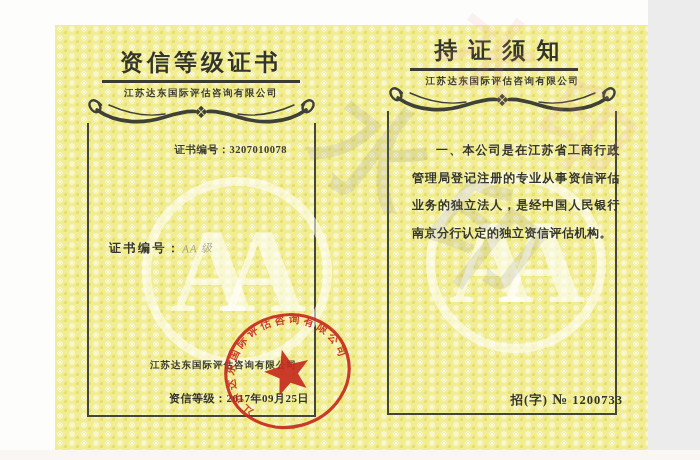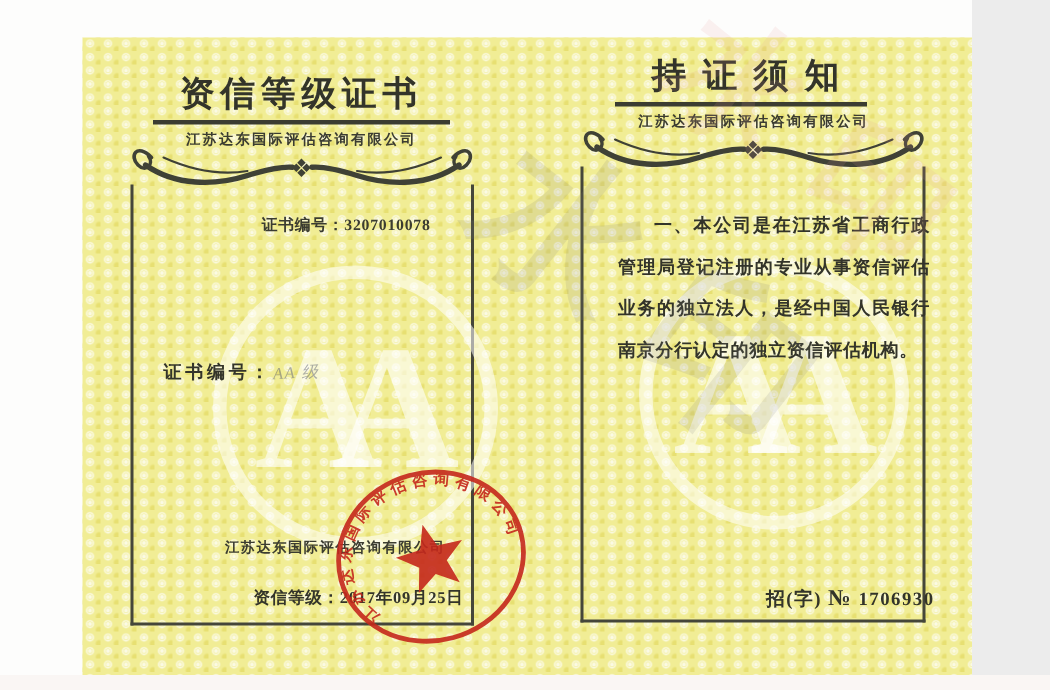--- a/index.html
+++ b/index.html
@@ -159,20 +159,20 @@
         <span>AA</span>
       </div>
 
       <div class="abs clauses" style="left:51px;top:112px;width:208px;">
         <p>一、本公司是在江苏省工商行政管理局登记注册的专业从事资信评估业务的独立法人，是经中国人民银行南京分行认定的独立资信评估机构。</p>
       </div>
 
       <div class="abs ctr serial-row nowrap" style="left:115px;top:366px;width:160px;">
         <span>招(字)</span>
         <span class="serial-no-sym">№</span>
-        <span>1706930</span>
+        <span>1200733</span>
       </div>
     </div>
   </div>
 
   <div class="abs photo-wm" style="left:300px;top:130px;">水印</div>
   <div class="abs photo-wm pink" style="left:430px;top:40px;">水印</div>
 </div>
 
 </body></html>

